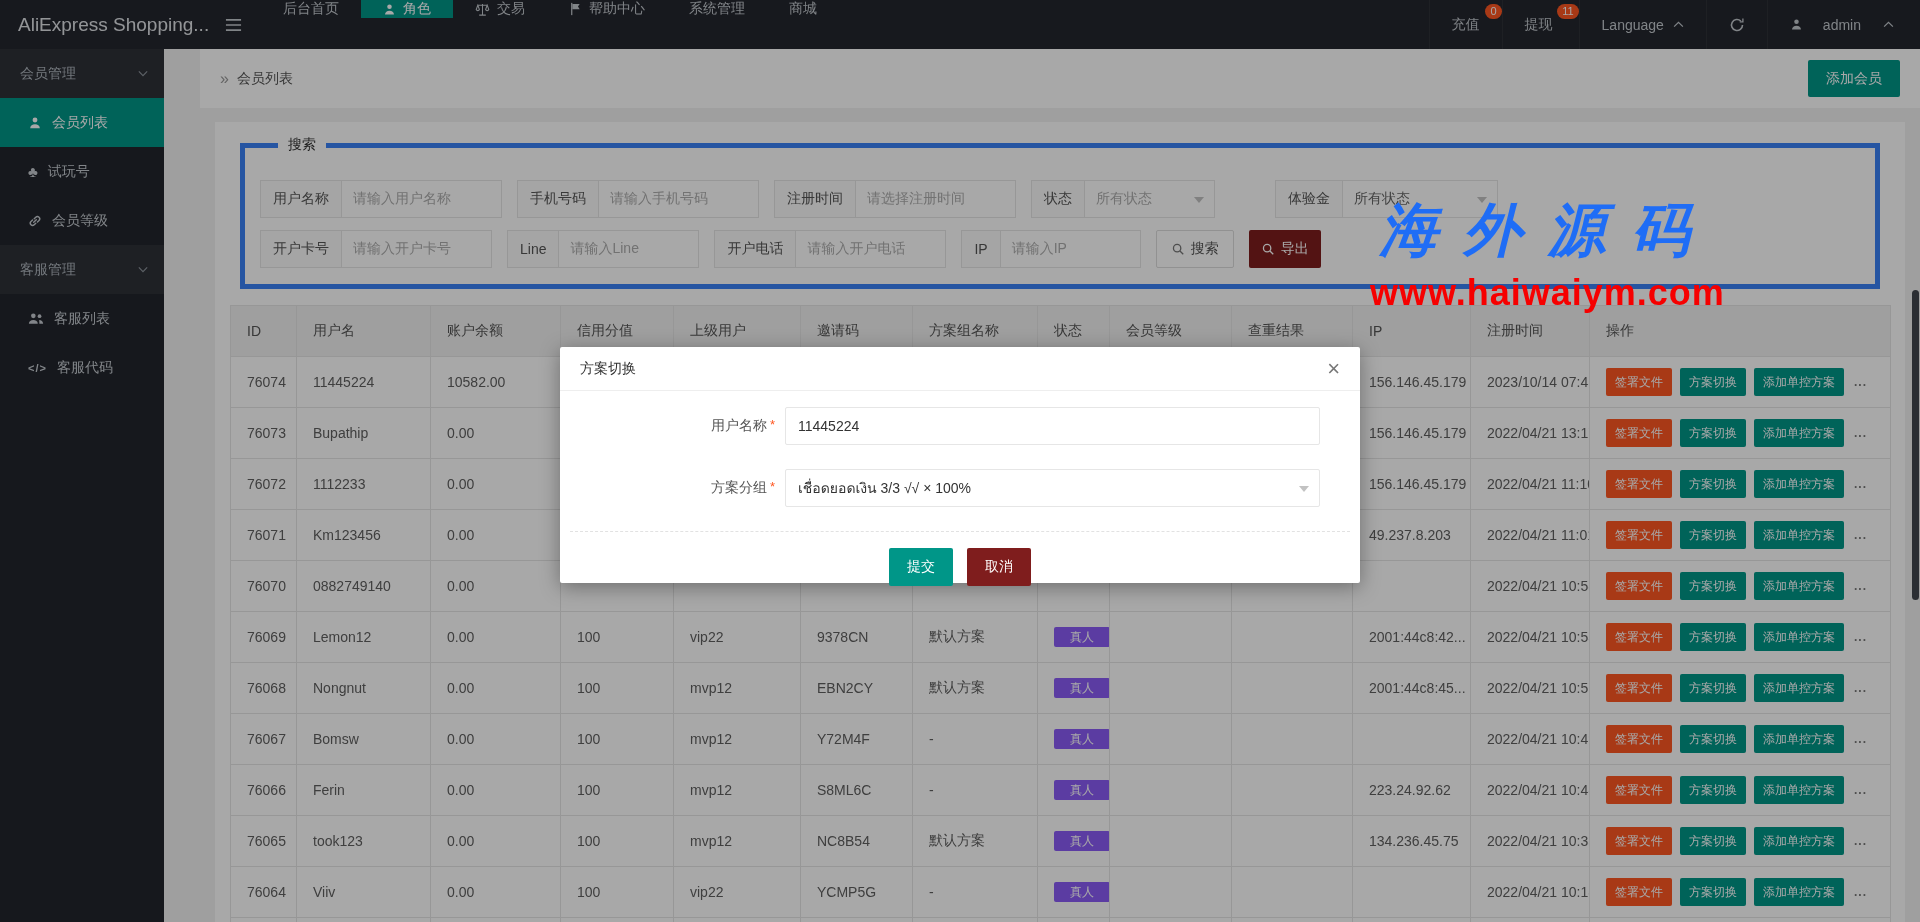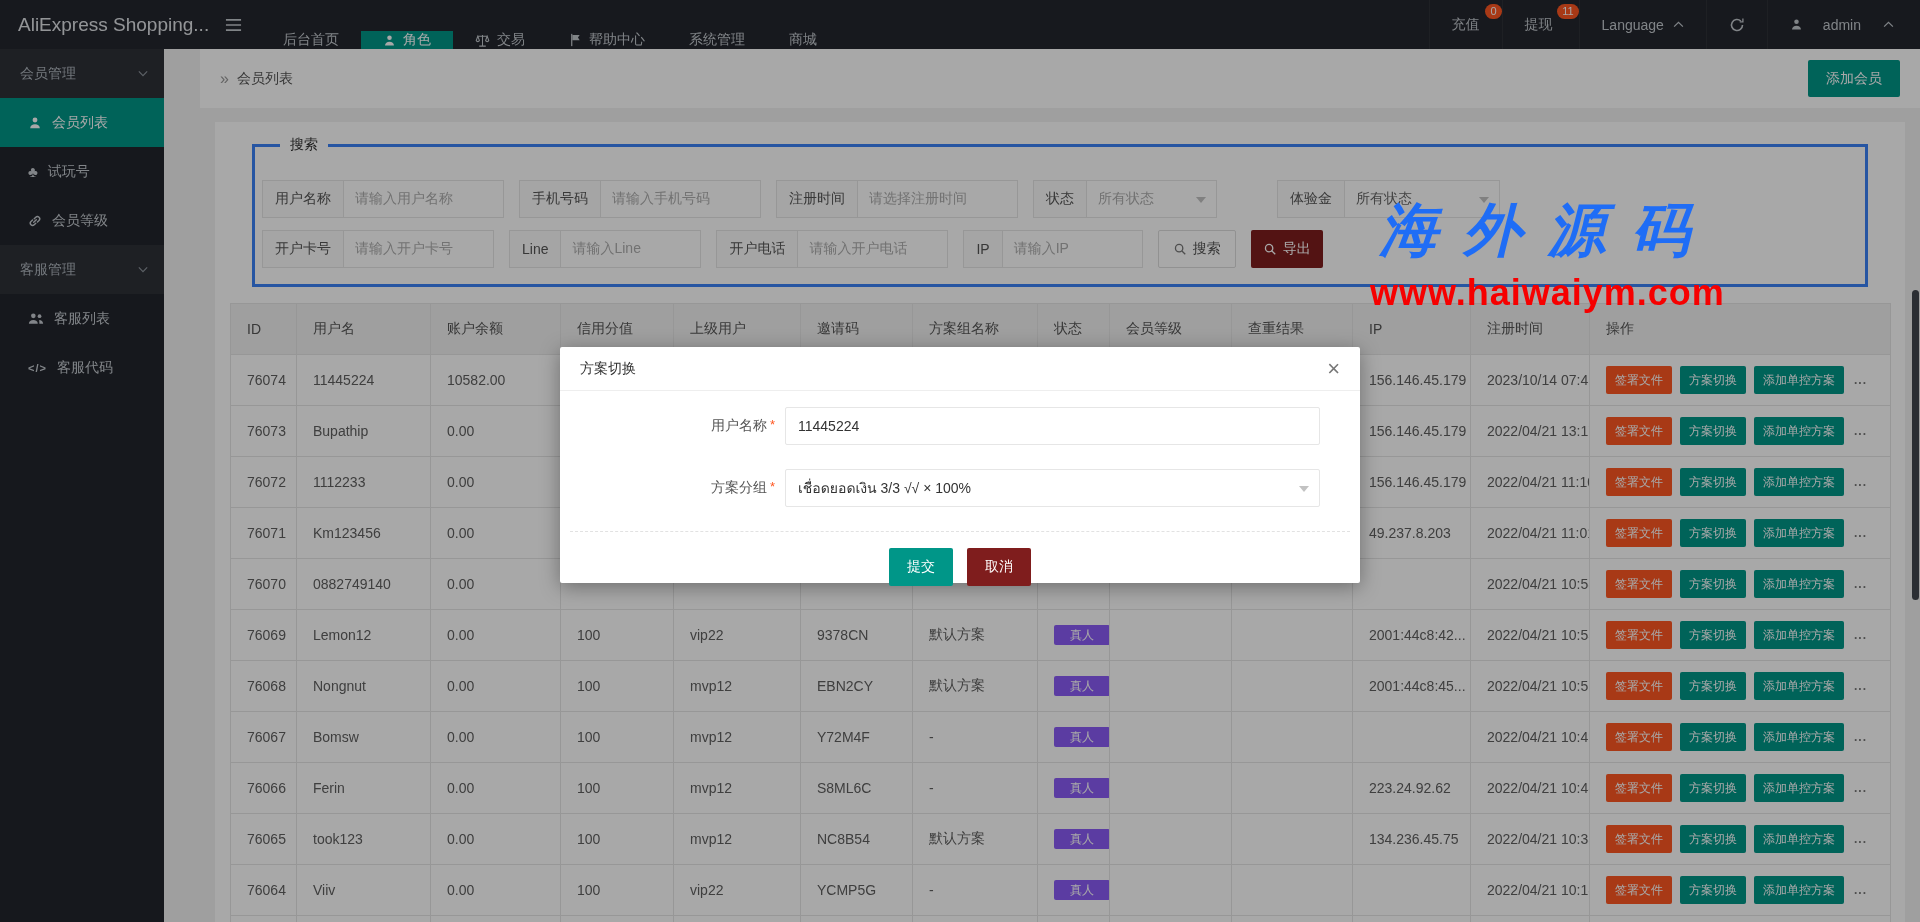--- a/index.html
+++ b/index.html
@@ -5,21 +5,21 @@
   * { box-sizing: border-box; margin: 0; padding: 0; }
   html,body { width:1920px; height:922px; overflow:hidden; background:#f2f2f2;
     font-family:"Liberation Sans","DejaVu Sans",sans-serif; }
 
   
   .navbar { position:absolute; left:0; top:0; width:1920px; height:49px;
     background:#23262e; display:flex; align-items:stretch; color:#cfd3d7; z-index:10; }
   .logo { width:205px; display:flex; align-items:center; padding-left:18px;
     font-size:19px; color:#dfe2e6; white-space:nowrap; }
   .nav-burger { width:56px; display:flex; align-items:center; justify-content:center; cursor:pointer; color:#c3c8cd; }
-  .nav-menu { display:flex; align-items:flex-end; }
+  .nav-menu { display:flex; align-items:flex-start; }
   .nav-item { display:flex; align-items:center; gap:7px; padding:0 22px; font-size:14px;
     color:#c3c8cd; cursor:pointer; white-space:nowrap; }
   .nav-item.active { background:#009688; color:#fff; }
   .nav-right { margin-left:auto; display:flex; align-items:stretch; }
   .nav-right .nav-item { border-left:1px solid rgba(255,255,255,0.05); position:relative; }
   .nav-badge { position:absolute; top:4px; right:0px; background:#ff5722; color:#fff;
     font-size:11px; line-height:1; padding:2px 5px; border-radius:9px; min-width:16px; text-align:center; }
   .caret { display:inline-block; transform:rotate(180deg); margin-left:2px; }
 
   
@@ -39,21 +39,21 @@
   .crumb-title { color:#555; font-size:14px; }
   .btn { display:inline-flex; align-items:center; justify-content:center; gap:6px;
     border-radius:2px; cursor:pointer; white-space:nowrap; }
   .btn-teal { background:#009688; color:#fff; }
   .btn-orange { background:#7f1d1d; color:#fff; }
   .add-member { position:absolute; right:20px; top:11px; height:37px; padding:0 18px; font-size:14px; }
 
   .card { margin:14px 15px 0 15px; background:#fff; padding:14px 15px; }
 
   
-  fieldset.search { border:3px solid #3b82f6; margin:0 22px; padding:14px 15px 16px 7px; }
+  fieldset.search { border:5px solid #3b82f6; margin:0 10px; padding:14px 15px 16px 15px; }
   fieldset.search legend { margin-left:18px; padding:0 10px; font-size:14px; color:#333; }
   .srow { display:flex; gap:15px; margin-top:12px; align-items:center; }
   .sgroup { display:flex; align-items:stretch; height:38px; }
   .slabel { display:flex; align-items:center; padding:0 12px; background:#fafafa;
     border:1px solid #e6e6e6; color:#555; font-size:14px; white-space:nowrap; }
   .sinput { display:flex; align-items:center; padding:0 11px; background:#fff;
     border:1px solid #e6e6e6; border-left:none; font-size:14px; color:#666; position:relative; }
   .sinput.ph { color:#adadad; }
   .sel-arrow { position:absolute; right:10px; top:16px; width:0; height:0;
     border-left:5px solid transparent; border-right:5px solid transparent; border-top:6px solid #c2c2c2; }

